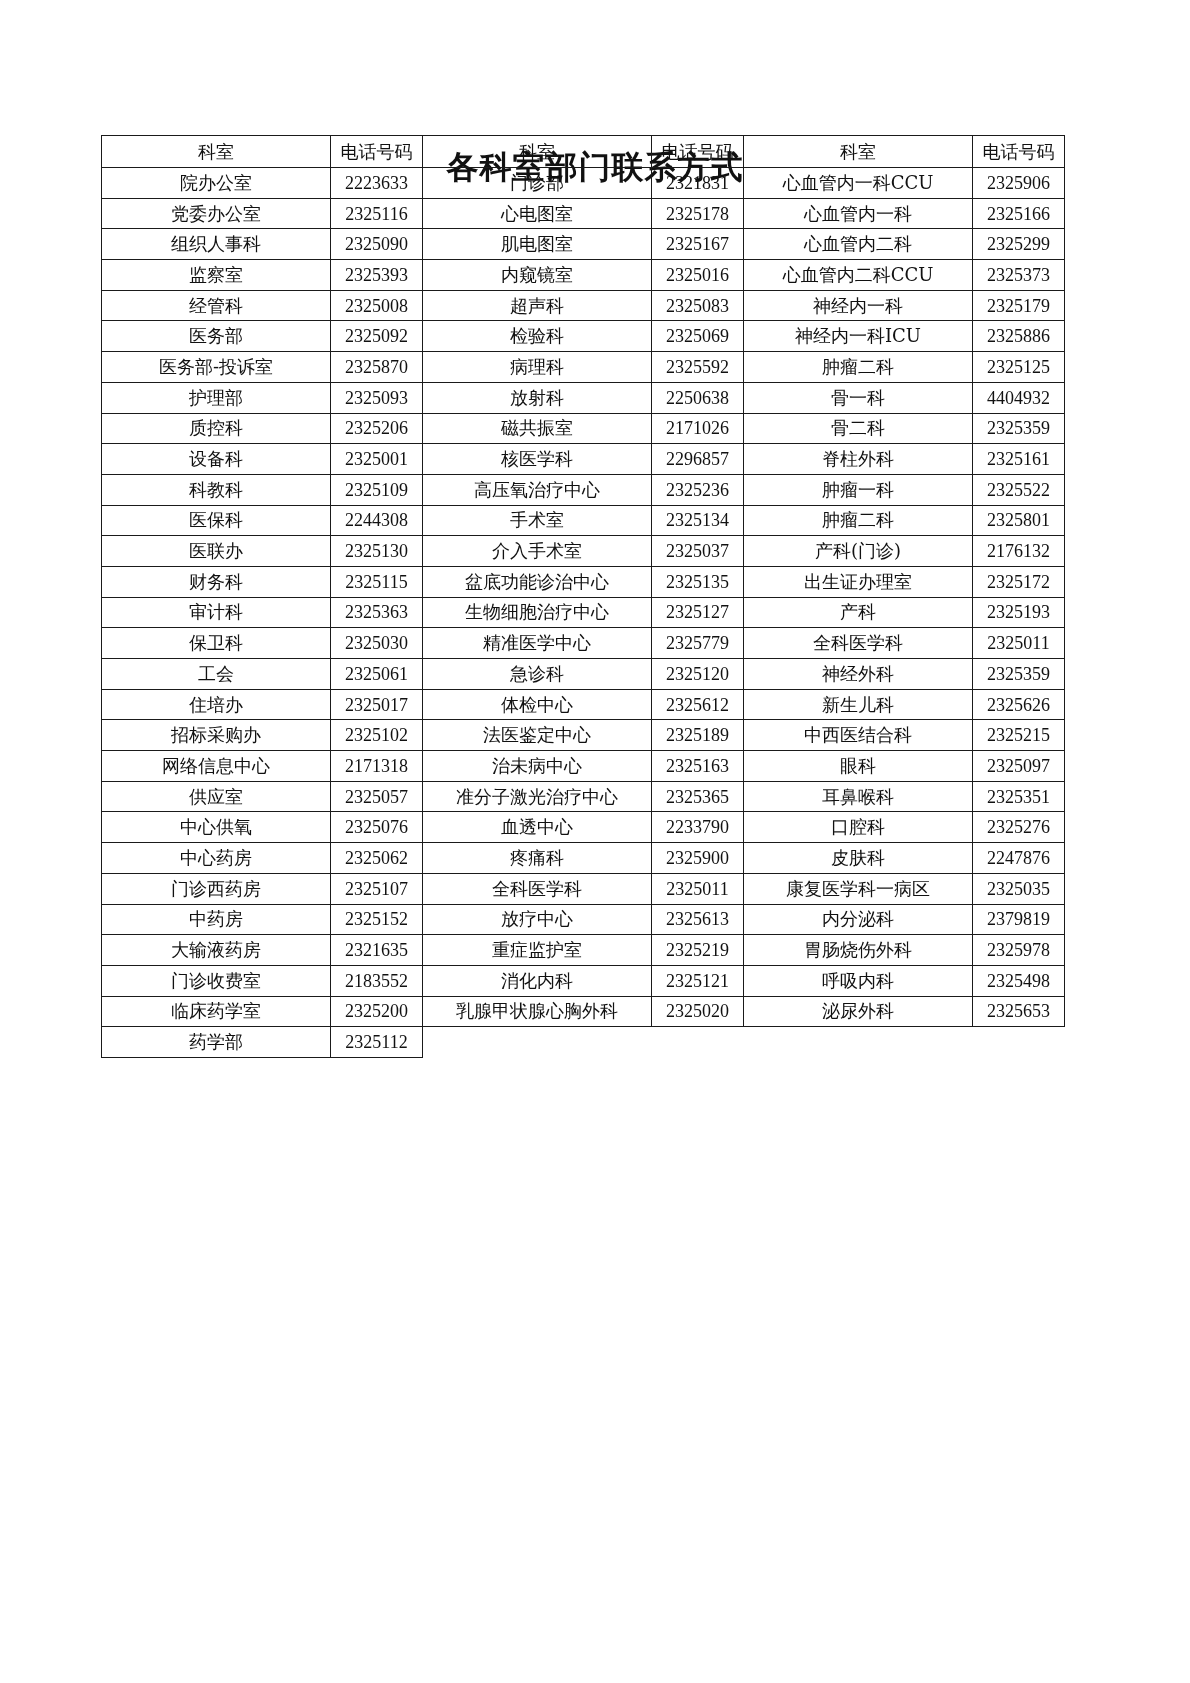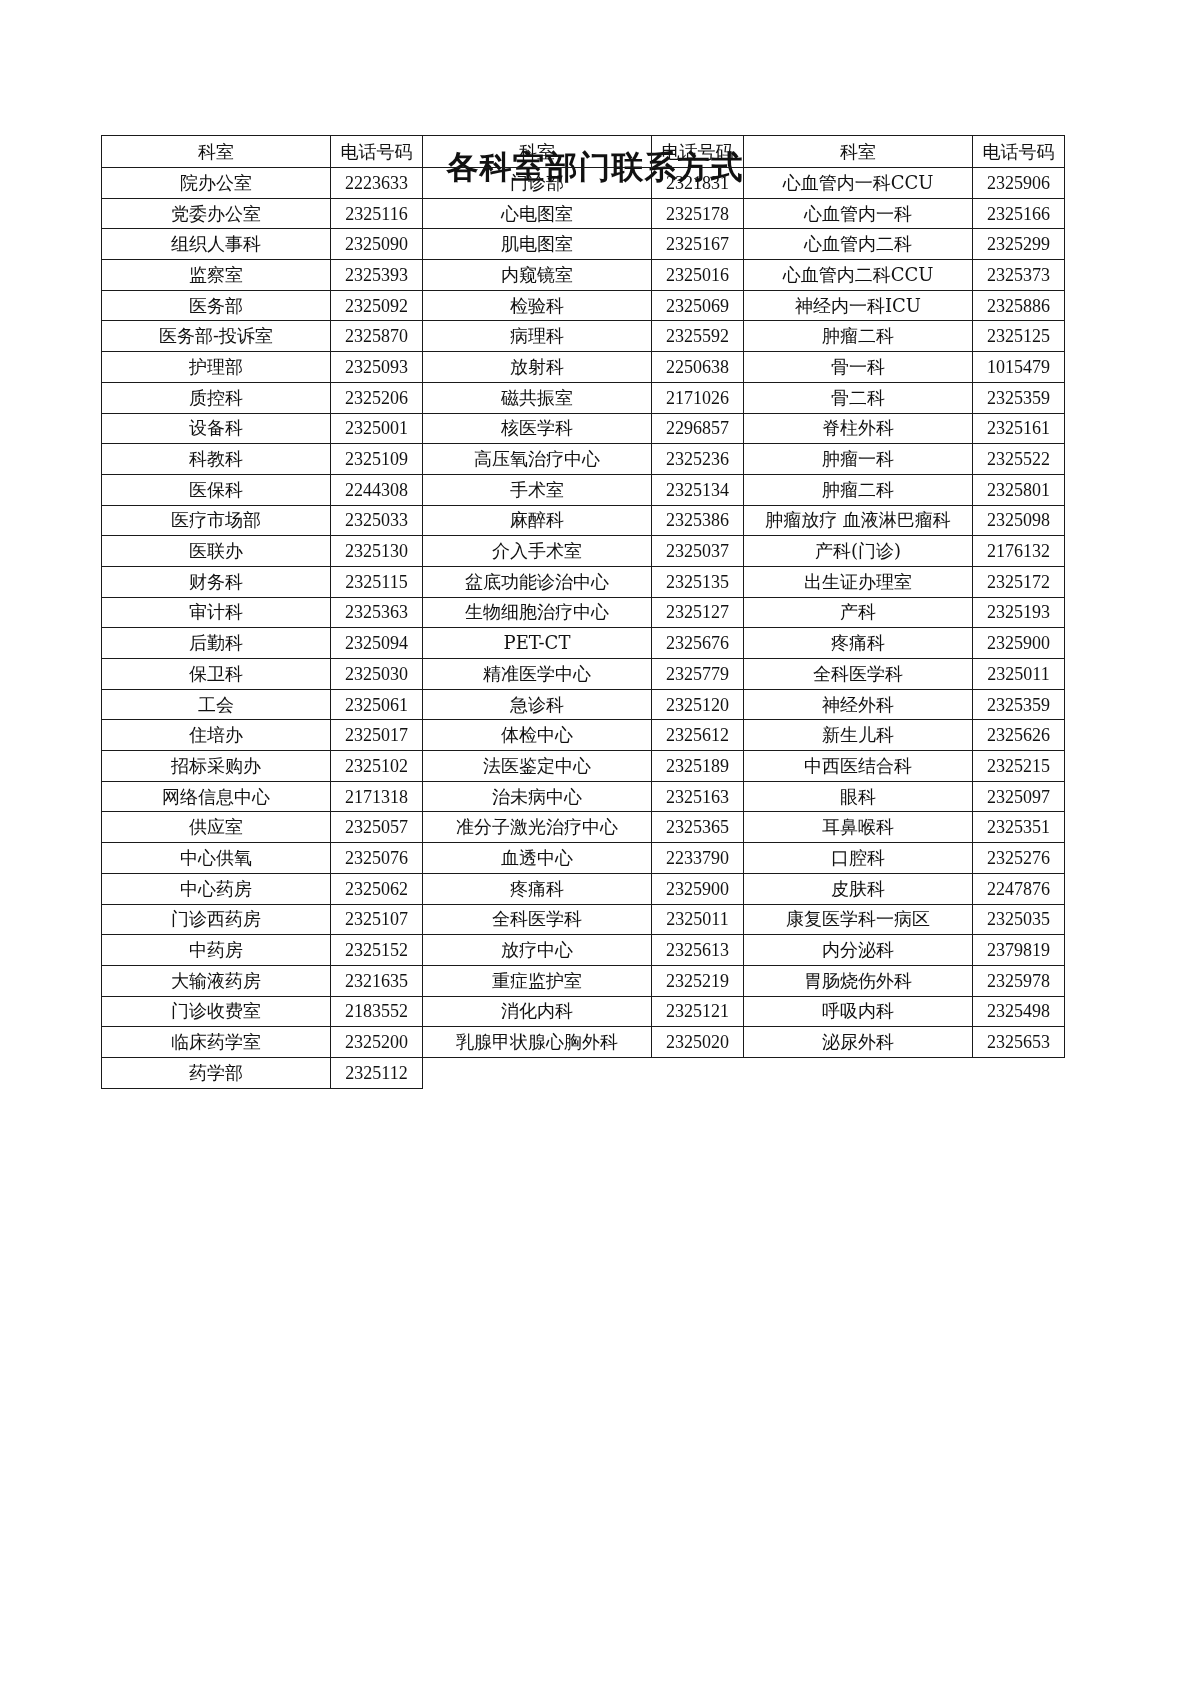--- a/index.html
+++ b/index.html
@@ -68,20 +68,28 @@
       </tr>
       <tr>
         <td>监察室</td>
         <td class="phone">2325393</td>
         <td>内窥镜室</td>
         <td class="phone">2325016</td>
         <td>心血管内二科CCU</td>
         <td class="phone">2325373</td>
       </tr>
       <tr>
+        <td>经管科</td>
+        <td class="phone">2325008</td>
+        <td>超声科</td>
+        <td class="phone">2325083</td>
+        <td>神经内一科</td>
+        <td class="phone">2325179</td>
+      </tr>
+      <tr>
         <td>医务部</td>
         <td class="phone">2325092</td>
         <td>检验科</td>
         <td class="phone">2325069</td>
         <td>神经内一科ICU</td>
         <td class="phone">2325886</td>
       </tr>
       <tr>
         <td>医务部-投诉室</td>
         <td class="phone">2325870</td>
@@ -89,21 +97,21 @@
         <td class="phone">2325592</td>
         <td>肿瘤二科</td>
         <td class="phone">2325125</td>
       </tr>
       <tr>
         <td>护理部</td>
         <td class="phone">2325093</td>
         <td>放射科</td>
         <td class="phone">2250638</td>
         <td>骨一科</td>
-        <td class="phone">1015479</td>
+        <td class="phone">4404932</td>
       </tr>
       <tr>
         <td>质控科</td>
         <td class="phone">2325206</td>
         <td>磁共振室</td>
         <td class="phone">2171026</td>
         <td>骨二科</td>
         <td class="phone">2325359</td>
       </tr>
       <tr>
@@ -124,28 +132,20 @@
       </tr>
       <tr>
         <td>医保科</td>
         <td class="phone">2244308</td>
         <td>手术室</td>
         <td class="phone">2325134</td>
         <td>肿瘤二科</td>
         <td class="phone">2325801</td>
       </tr>
       <tr>
-        <td>医疗市场部</td>
-        <td class="phone">2325033</td>
-        <td>麻醉科</td>
-        <td class="phone">2325386</td>
-        <td>肿瘤放疗  血液淋巴瘤科</td>
-        <td class="phone">2325098</td>
-      </tr>
-      <tr>
         <td>医联办</td>
         <td class="phone">2325130</td>
         <td>介入手术室</td>
         <td class="phone">2325037</td>
         <td>产科(门诊)</td>
         <td class="phone">2176132</td>
       </tr>
       <tr>
         <td>财务科</td>
         <td class="phone">2325115</td>
@@ -156,28 +156,20 @@
       </tr>
       <tr>
         <td>审计科</td>
         <td class="phone">2325363</td>
         <td>生物细胞治疗中心</td>
         <td class="phone">2325127</td>
         <td>产科</td>
         <td class="phone">2325193</td>
       </tr>
       <tr>
-        <td>后勤科</td>
-        <td class="phone">2325094</td>
-        <td>PET-CT</td>
-        <td class="phone">2325676</td>
-        <td>疼痛科</td>
-        <td class="phone">2325900</td>
-      </tr>
-      <tr>
         <td>保卫科</td>
         <td class="phone">2325030</td>
         <td>精准医学中心</td>
         <td class="phone">2325779</td>
         <td>全科医学科</td>
         <td class="phone">2325011</td>
       </tr>
       <tr>
         <td>工会</td>
         <td class="phone">2325061</td>

